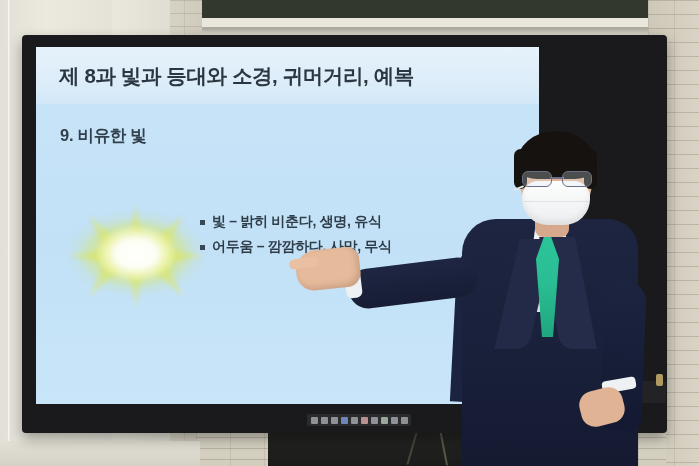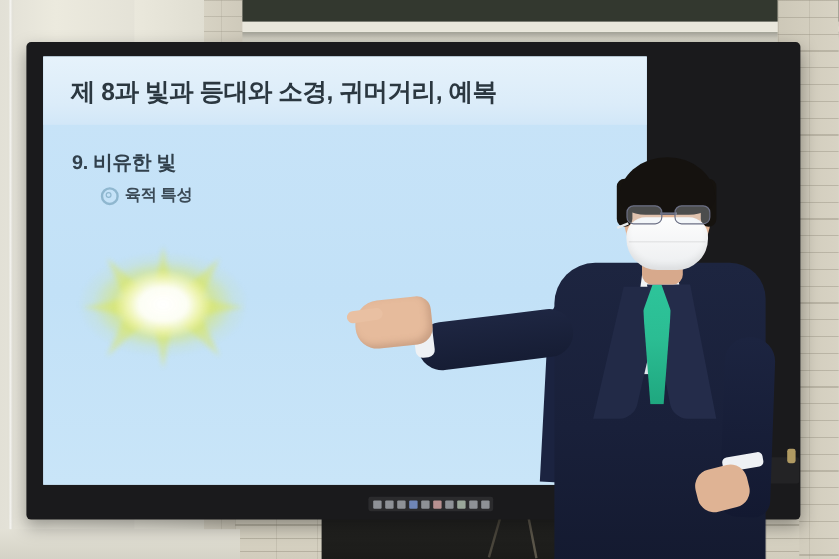--- a/index.html
+++ b/index.html
@@ -118,40 +118,44 @@
 
   <div class="display">
     <div class="display-inner">
 
       <div class="slide">
         <div class="title-band"></div>
         <div class="title-text">제 8과 빛과 등대와 소경, 귀머거리, 예복</div>
 
         <div class="head1">9. 비유한 빛</div>
 
-        <div class="head2">
-          <span class="circ"></span>
-          <span>육적 특성</span>
-        </div>
 
         <svg class="sun-rays" viewBox="0 0 150 118">
           <g fill="#e2e84a" opacity="0.55">
             <polygon points="75,8 84,52 66,52"></polygon>
             <polygon points="75,110 84,66 66,66"></polygon>
             <polygon points="8,59 52,50 52,68"></polygon>
             <polygon points="142,59 98,50 98,68"></polygon>
             <polygon points="28,18 60,46 46,58"></polygon>
             <polygon points="122,18 90,46 104,58"></polygon>
             <polygon points="28,100 60,72 46,60"></polygon>
             <polygon points="122,100 90,72 104,60"></polygon>
           </g>
         </svg>
         <div class="sun"></div>
 
         <div class="bullets">
+          <div class="bullet">
+            <span class="bmark"></span>
+            <span>빛 – 밝히 비춘다, 생명, 유식</span>
+          </div>
+          <div class="bullet">
+            <span class="bmark"></span>
+            <span>어두움 – 깜깜하다, 사망, 무식</span>
+          </div>
         </div>
       </div>
 
       <div class="person" style="left:0;top:0;width:0;height:0;"></div>
     </div>
 
     <div class="bezel-bottom">
       <div class="control-strip">
         <span class="ctl"></span>
         <span class="ctl"></span>

